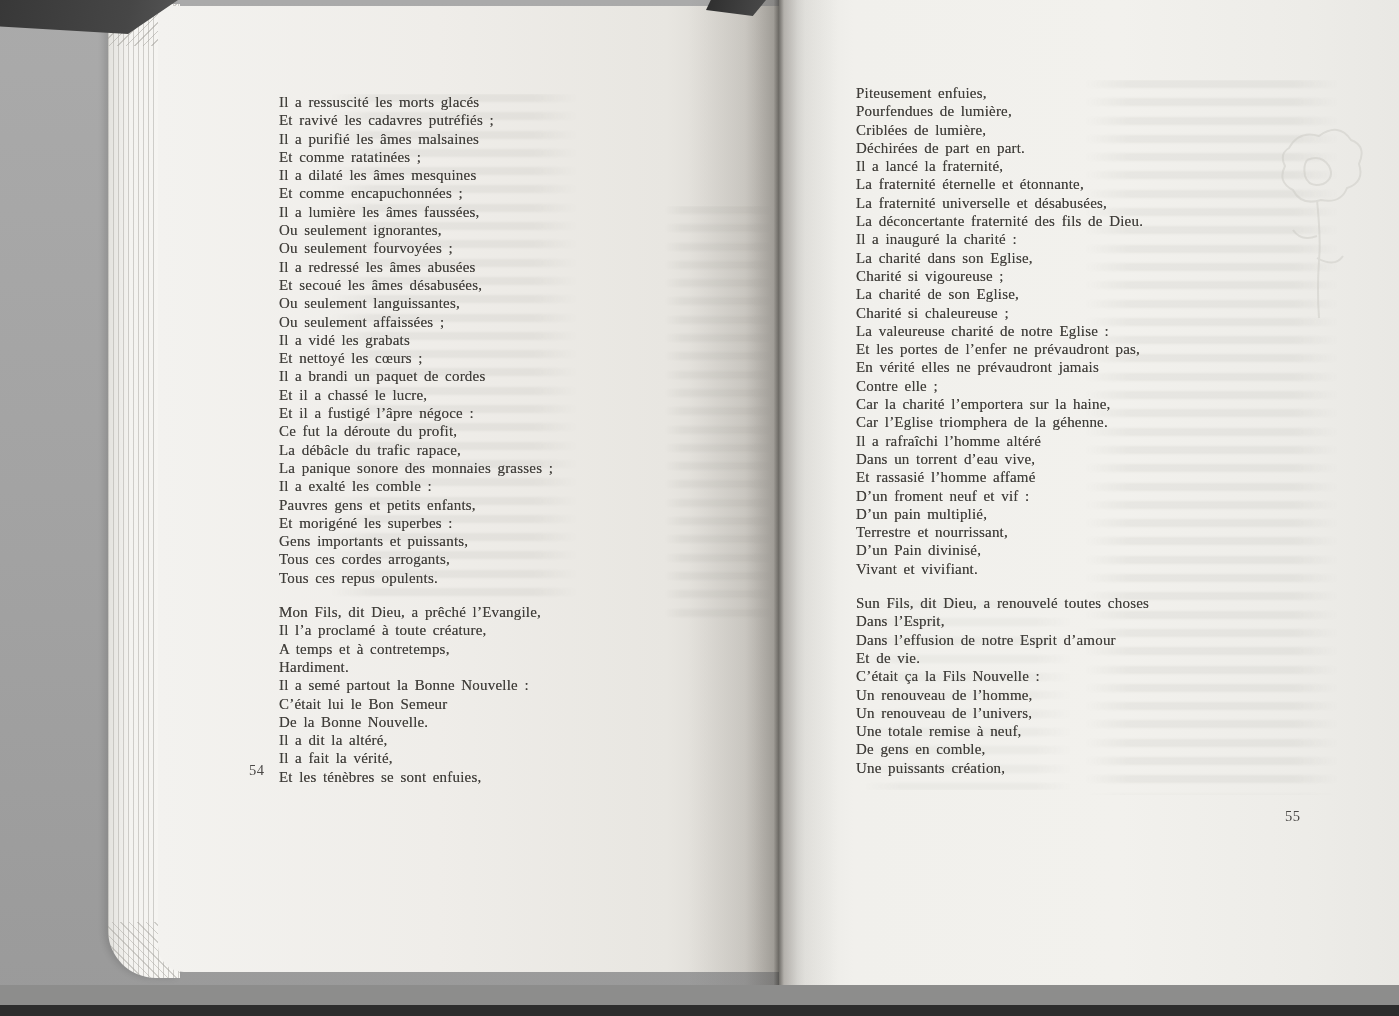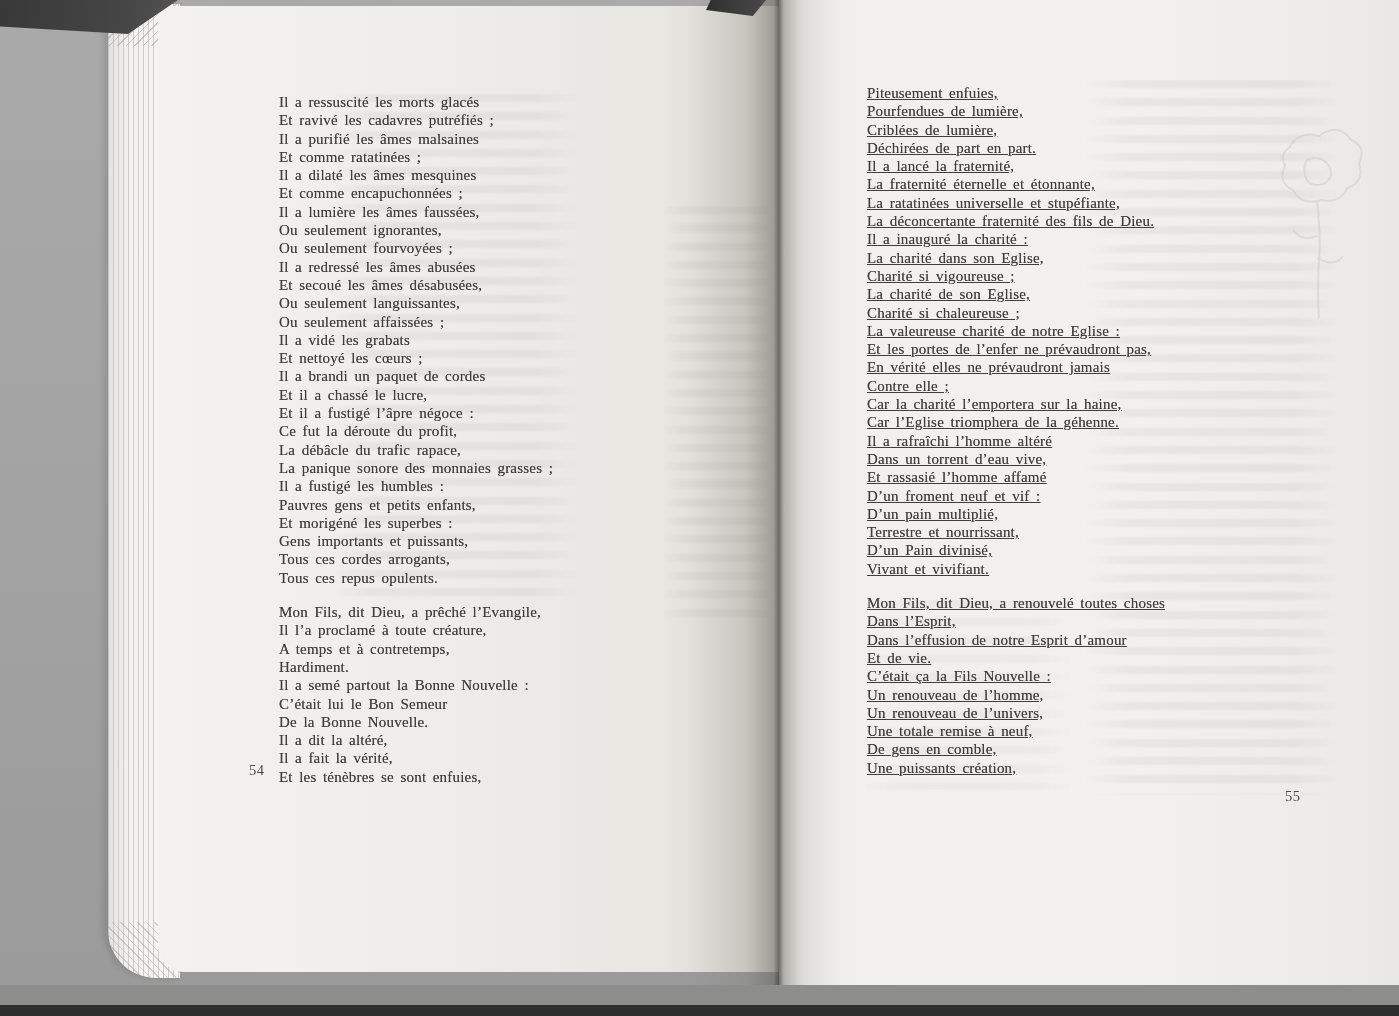--- a/index.html
+++ b/index.html
@@ -70,26 +70,26 @@
 
   
   .strip-mid{position:absolute;left:0;top:985px;width:100%;height:21px;background:#8d8d8c;}
   .strip-bottom{position:absolute;left:0;top:1005px;width:100%;height:11px;background:#2d2d2d;}
 
   
   .poem{position:absolute;color:#403e3a;font-size:15px;line-height:18.3px;
         letter-spacing:.2px;word-spacing:.17em;white-space:nowrap;
         text-shadow:0 0 .5px rgba(64,62,58,.65);}
   .page.left .poem{left:121px;top:87px;}
-  .page.right .poem{left:88px;top:84px;text-decoration:underline;}
+  .page.right .poem{left:77px;top:84px;}
   .stanza + .stanza{margin-top:16px;}
 
   .pagenum{position:absolute;color:#4a4846;font-size:14.5px;letter-spacing:.5px;}
   .page.left .pagenum{left:91px;top:756px;}
-  .page.right .pagenum{left:506px;top:788px;}
+  .page.right .pagenum{left:506px;top:808px;}
 
   
   .bleed{position:absolute;pointer-events:none;filter:blur(1.1px);opacity:.55;
     background:repeating-linear-gradient(180deg,
       rgba(110,107,100,.14) 0 8px,rgba(0,0,0,0) 8px 18.3px);}
   .bleed.fade{mask-image:linear-gradient(90deg,transparent,#000 18%,#000 82%,transparent);
     -webkit-mask-image:linear-gradient(90deg,transparent,#000 18%,#000 82%,transparent);}
   .page.left .bleed.b1{left:172px;top:88px;width:248px;height:505px;}
   .page.left .bleed.b2{left:505px;top:200px;width:110px;height:420px;opacity:.45;}
   .page.right .bleed.b1{left:305px;top:80px;width:255px;height:715px;}
@@ -127,21 +127,21 @@
           <div class="line">Ou seulement languissantes,</div>
           <div class="line">Ou seulement affaissées ;</div>
           <div class="line">Il a vidé les grabats</div>
           <div class="line">Et nettoyé les cœurs ;</div>
           <div class="line">Il a brandi un paquet de cordes</div>
           <div class="line">Et il a chassé le lucre,</div>
           <div class="line">Et il a fustigé l’âpre négoce :</div>
           <div class="line">Ce fut la déroute du profit,</div>
           <div class="line">La débâcle du trafic rapace,</div>
           <div class="line">La panique sonore des monnaies grasses ;</div>
-          <div class="line">Il a fustigé les humbles :</div>
+          <div class="line">Il a exalté les comble :</div>
           <div class="line">Pauvres gens et petits enfants,</div>
           <div class="line">Et morigéné les superbes :</div>
           <div class="line">Gens importants et puissants,</div>
           <div class="line">Tous ces cordes arrogants,</div>
           <div class="line">Tous ces repus opulents.</div>
         </div>
       <div class="stanza">
           <div class="line">Mon Fils, dit Dieu, a prêché l’Evangile,</div>
           <div class="line">Il l’a proclamé à toute créature,</div>
           <div class="line">A temps et à contretemps,</div>
@@ -169,21 +169,21 @@
       </g>
     </svg>
     <div class="poem">
       <div class="stanza">
           <div class="line">Piteusement enfuies,</div>
           <div class="line">Pourfendues de lumière,</div>
           <div class="line">Criblées de lumière,</div>
           <div class="line">Déchirées de part en part.</div>
           <div class="line">Il a lancé la fraternité,</div>
           <div class="line">La fraternité éternelle et étonnante,</div>
-          <div class="line">La ratatinées universelle et stupéfiante,</div>
+          <div class="line">La fraternité universelle et désabusées,</div>
           <div class="line">La déconcertante fraternité des fils de Dieu.</div>
           <div class="line">Il a inauguré la charité :</div>
           <div class="line">La charité dans son Eglise,</div>
           <div class="line">Charité si vigoureuse ;</div>
           <div class="line">La charité de son Eglise,</div>
           <div class="line">Charité si chaleureuse ;</div>
           <div class="line">La valeureuse charité de notre Eglise :</div>
           <div class="line">Et les portes de l’enfer ne prévaudront pas,</div>
           <div class="line">En vérité elles ne prévaudront jamais</div>
           <div class="line">Contre elle ;</div>
@@ -192,21 +192,21 @@
           <div class="line">Il a rafraîchi l’homme altéré</div>
           <div class="line">Dans un torrent d’eau vive,</div>
           <div class="line">Et rassasié l’homme affamé</div>
           <div class="line">D’un froment neuf et vif :</div>
           <div class="line">D’un pain multiplié,</div>
           <div class="line">Terrestre et nourrissant,</div>
           <div class="line">D’un Pain divinisé,</div>
           <div class="line">Vivant et vivifiant.</div>
         </div>
       <div class="stanza">
-          <div class="line">Mon Fils, dit Dieu, a renouvelé toutes choses</div>
+          <div class="line">Sun Fils, dit Dieu, a renouvelé toutes choses</div>
           <div class="line">Dans l’Esprit,</div>
           <div class="line">Dans l’effusion de notre Esprit d’amour</div>
           <div class="line">Et de vie.</div>
           <div class="line">C’était ça la Fils Nouvelle :</div>
           <div class="line">Un renouveau de l’homme,</div>
           <div class="line">Un renouveau de l’univers,</div>
           <div class="line">Une totale remise à neuf,</div>
           <div class="line">De gens en comble,</div>
           <div class="line">Une puissants création,</div>
         </div>

